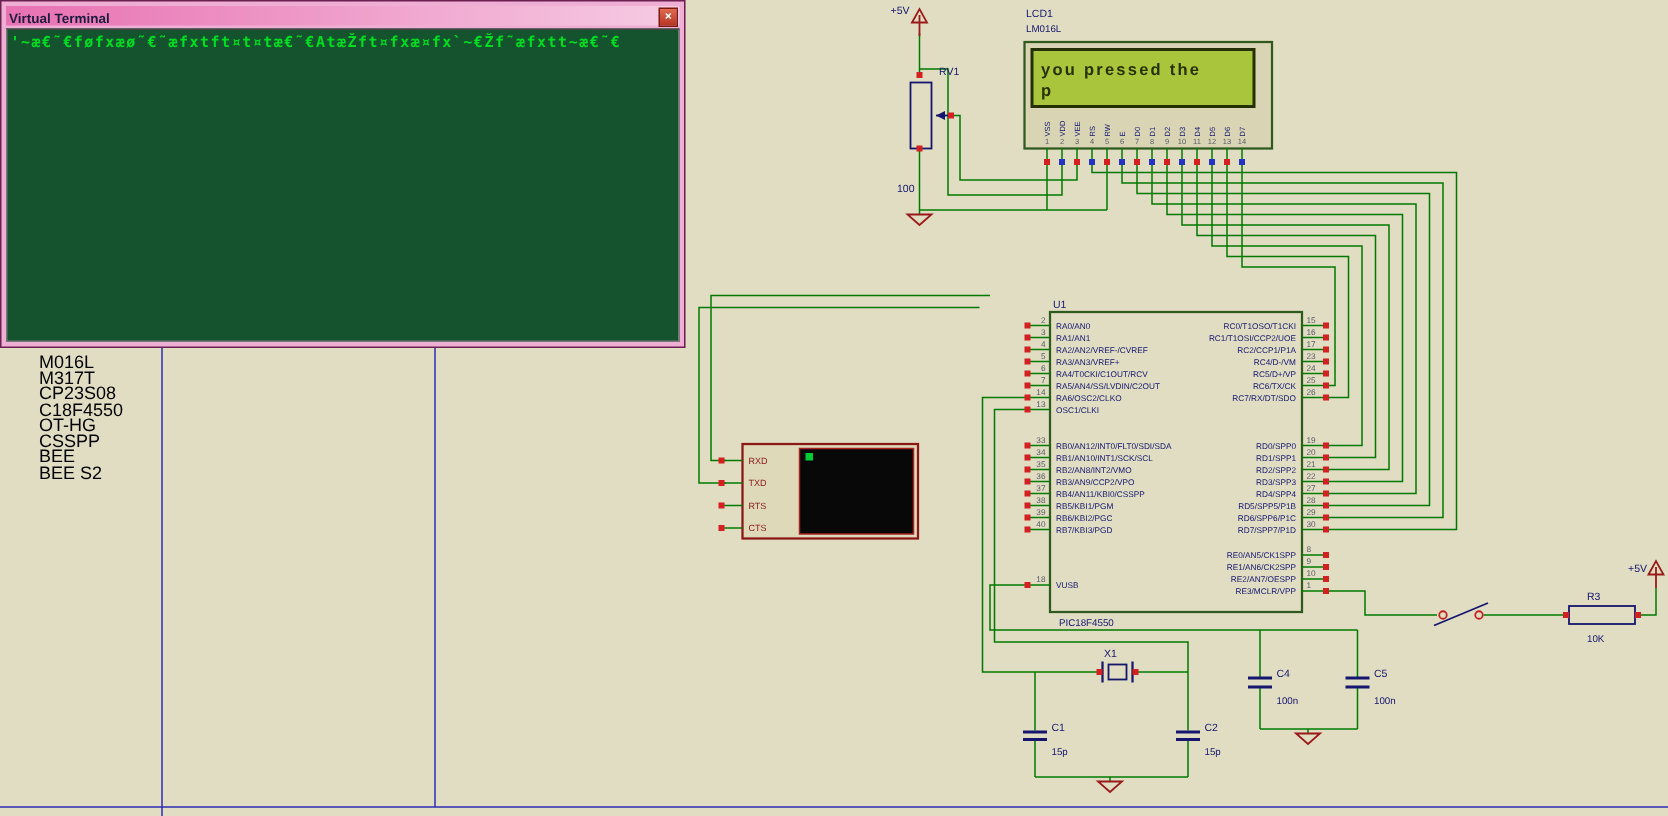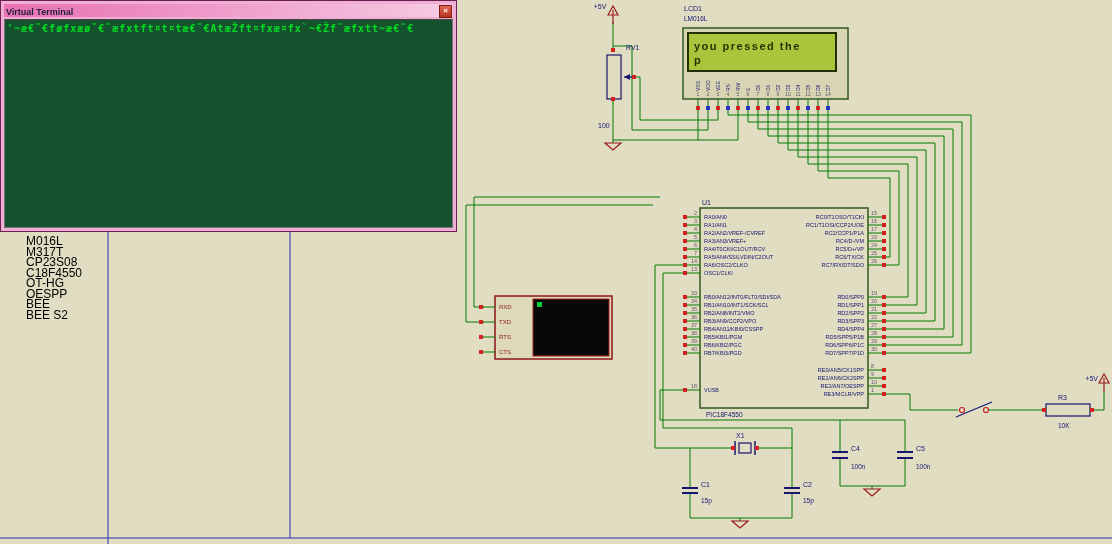--- a/index.html
+++ b/index.html
@@ -404,16 +404,16 @@
     <div class="vt-text">'~æ€˜€føfxæø˜€˜æfxtft¤t¤tæ€˜€AtæŽft¤fxæ¤fx`~€Žf˜æfxtt~æ€˜€</div>
   </div>
 </div>
 
 <div class="clist">
   <div>M016L</div>
   <div>M317T</div>
   <div>CP23S08</div>
   <div>C18F4550</div>
   <div>OT-HG</div>
-  <div>OESPP</div>
+  <div>CSSPP</div>
   <div>BEE</div>
   <div>BEE S2</div>
 </div>
 
 </body></html>

